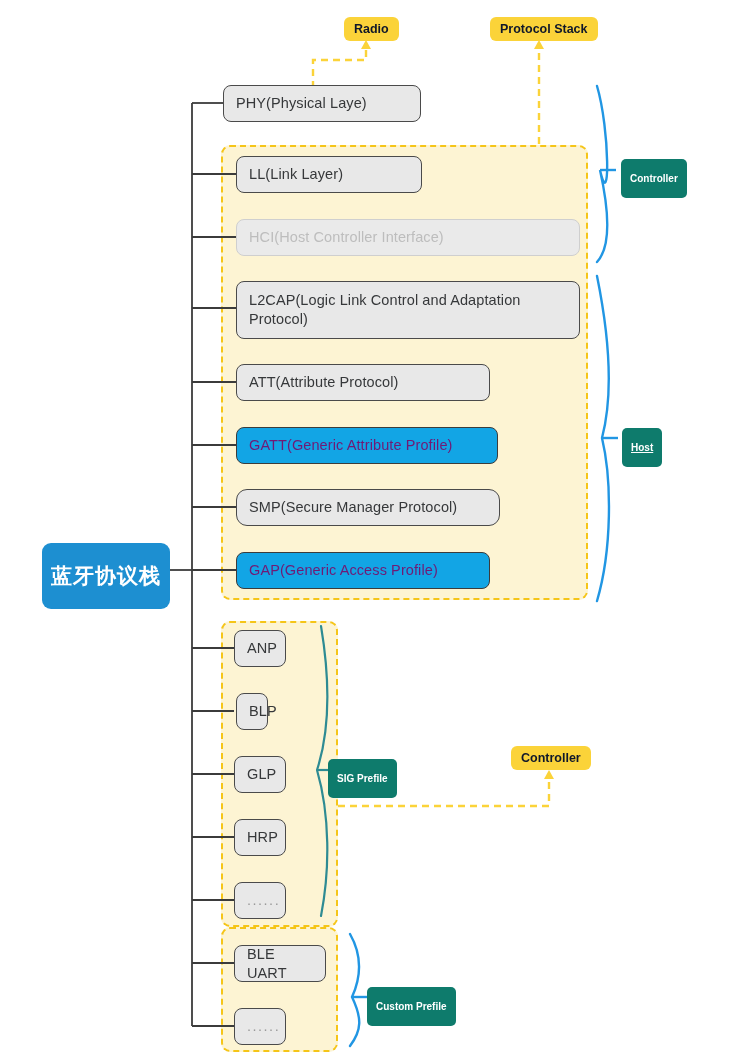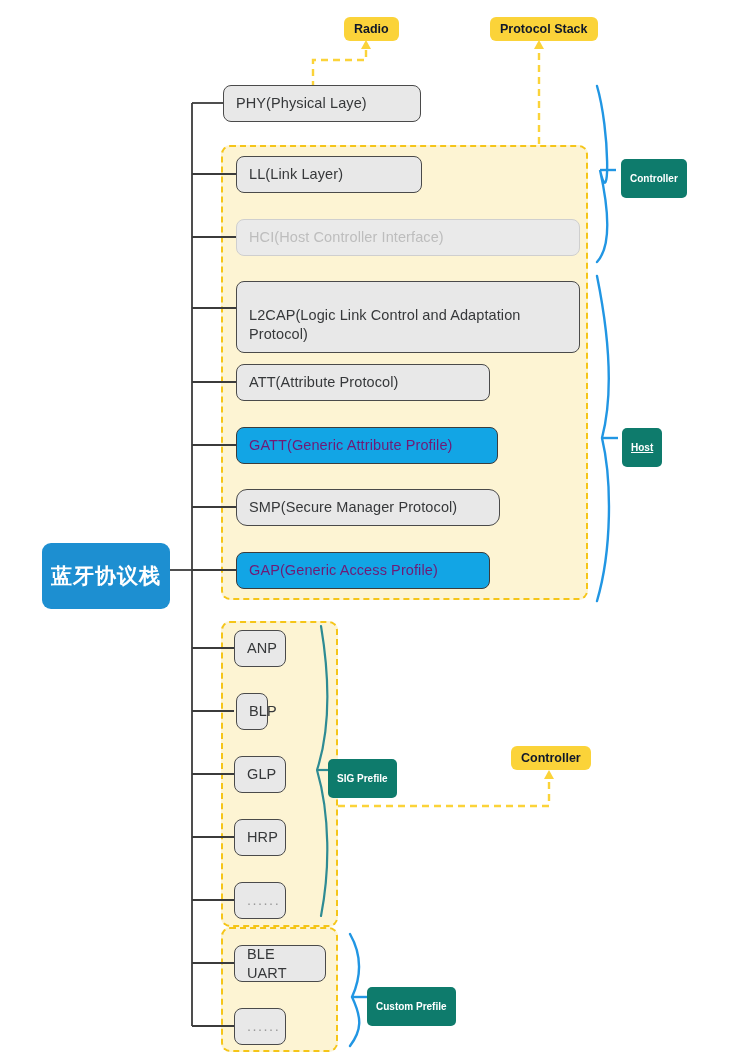--- a/index.html
+++ b/index.html
@@ -169,21 +169,21 @@
   </div>
 
   <div class="node grey" style="left:236px; top:156px; width:186px; height:37px;">
     <span>LL(Link Layer)</span>
   </div>
 
   <div class="node disabled" style="left:236px; top:219px; width:344px; height:37px;">
     <span>HCI(Host Controller Interface)</span>
   </div>
 
-  <div class="node grey" style="left:236px; top:281px; width:344px; height:72px;align-items:flex-end;">
+  <div class="node grey" style="left:236px; top:281px; width:344px; height:58px;">
     <span>L2CAP(Logic Link Control and Adaptation Protocol)</span>
   </div>
 
   <div class="node grey" style="left:236px; top:364px; width:254px; height:37px;">
     <span>ATT(Attribute Protocol)</span>
   </div>
 
   <div class="node blue" style="left:236px; top:427px; width:262px; height:37px;">
     <span>GATT(Generic Attribute Profile)</span>
   </div>

